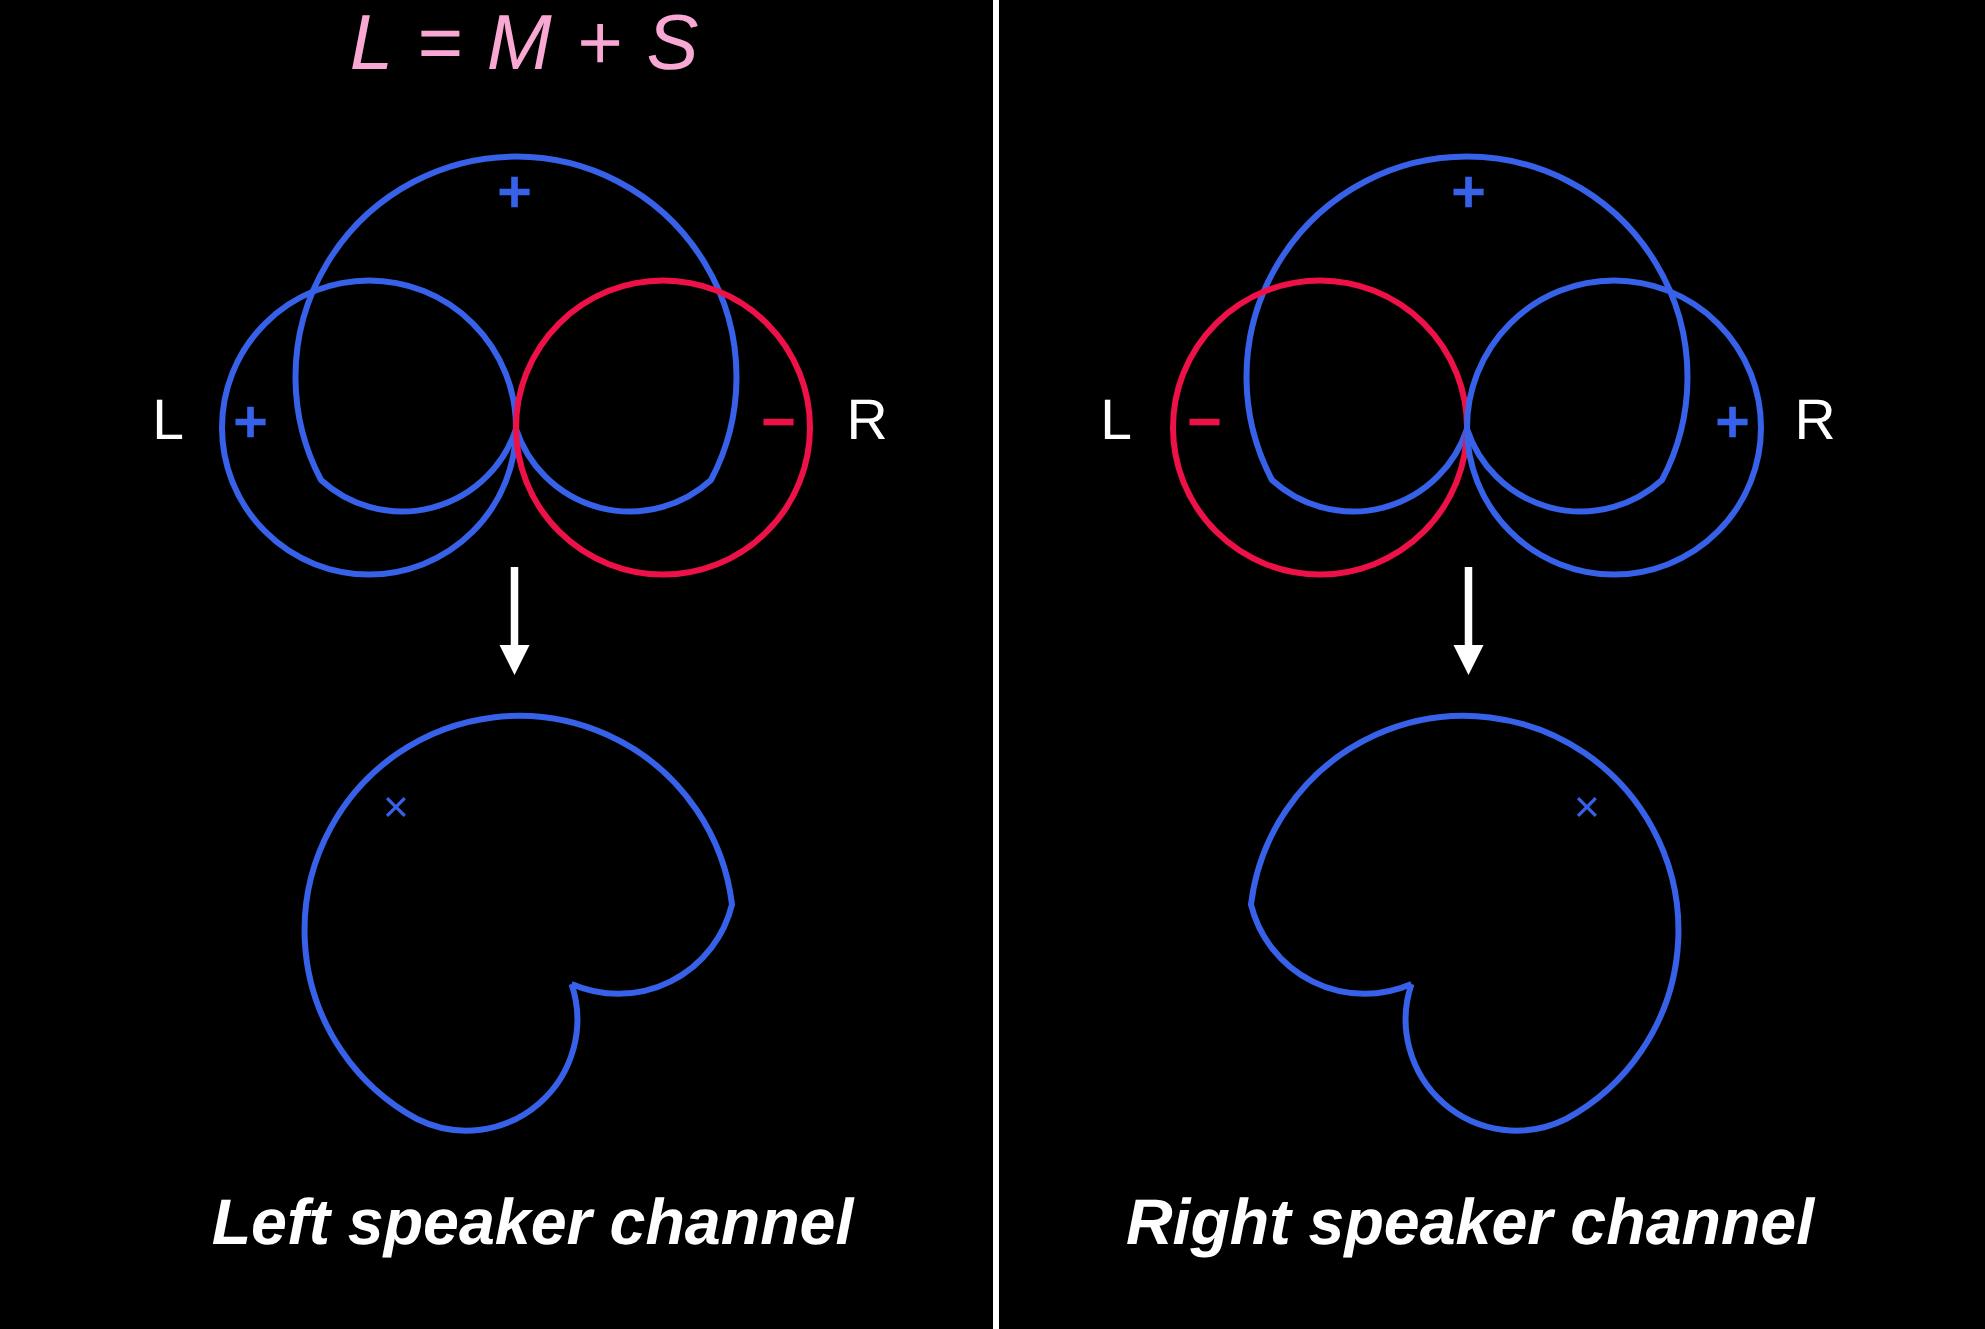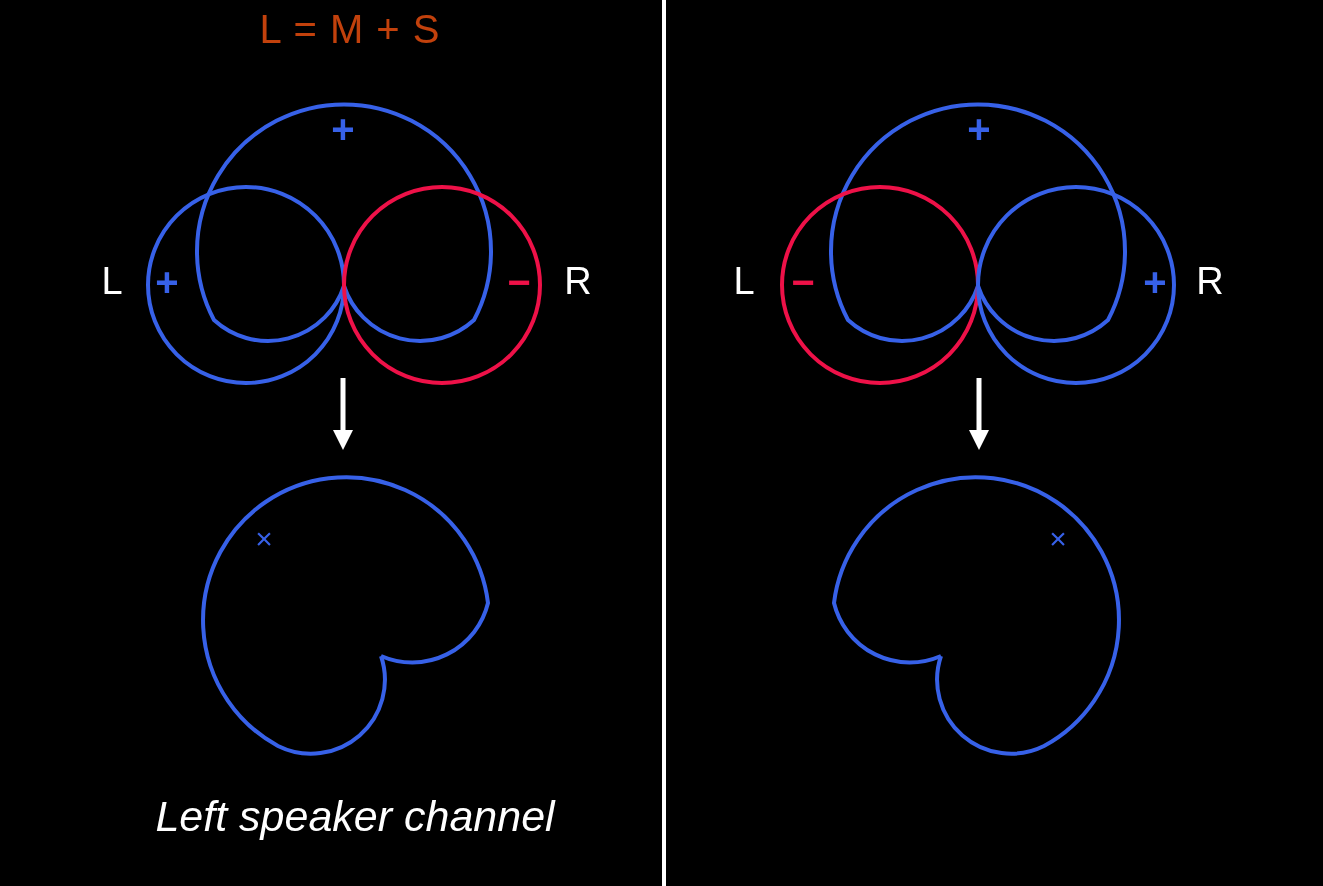--- a/index.html
+++ b/index.html
@@ -1,27 +1,27 @@
 <!DOCTYPE html>
 <html><head>
 <meta charset="utf-8">
 <style>
   html,body{margin:0;padding:0;background:#000;}
   #canvas{
     position:relative;width:1323px;height:886px;background:#000;overflow:hidden;
     font-family:"Liberation Sans","DejaVu Sans",sans-serif;
   }
   .abs{position:absolute;transform:translate(-50%,-50%);white-space:nowrap;}
-  .title{font-size:40px;font-weight:400;color:#c2410c;letter-spacing:1px;}
+  .title{font-size:52px;font-weight:400;color:#f9a8d4;letter-spacing:1px;font-style:italic;}
   .miclabel{font-size:38px;font-weight:400;color:#fff;}
   .sign{font-size:40px;font-weight:700;}
   .sign.blue{color:#3761e8;}
   .sign.red{color:#ee1148;}
   .marker{font-size:30px;font-weight:400;color:#3761e8;}
-  .caption{font-size:43px;font-weight:400;font-style:italic;color:#fff;}
+  .caption{font-size:43px;font-weight:700;font-style:italic;color:#fff;}
   .divider{position:absolute;top:0;bottom:0;width:4px;background:#fff;left:662px;}
   svg{position:absolute;left:0;top:0;}
   .stroke-blue{fill:none;stroke:#3761e8;stroke-width:4;}
   .stroke-red{fill:none;stroke:#ee1148;stroke-width:4;}
   .arrow-shaft{stroke:#fff;stroke-width:5;}
   .arrow-head{fill:#fff;stroke:none;}
 </style>
 </head>
 <body>
 
@@ -54,14 +54,15 @@
   <div class="abs miclabel" style="left:578px;top:281px;">R</div>
   <div class="abs marker" style="left:264px;top:539px;">×</div>
   <div class="abs caption" style="left:355px;top:816px;">Left speaker channel</div>
 
   <div class="abs sign blue" style="left:979px;top:129px;">+</div>
   <div class="abs miclabel" style="left:744px;top:281px;">L</div>
   <div class="abs sign red" style="left:803px;top:282px;">−</div>
   <div class="abs sign blue" style="left:1155px;top:282px;">+</div>
   <div class="abs miclabel" style="left:1210px;top:281px;">R</div>
   <div class="abs marker" style="left:1058px;top:539px;">×</div>
+  <div class="abs caption" style="left:980px;top:816px;">Right speaker channel</div>
 
 </div>
 
 </body></html>

